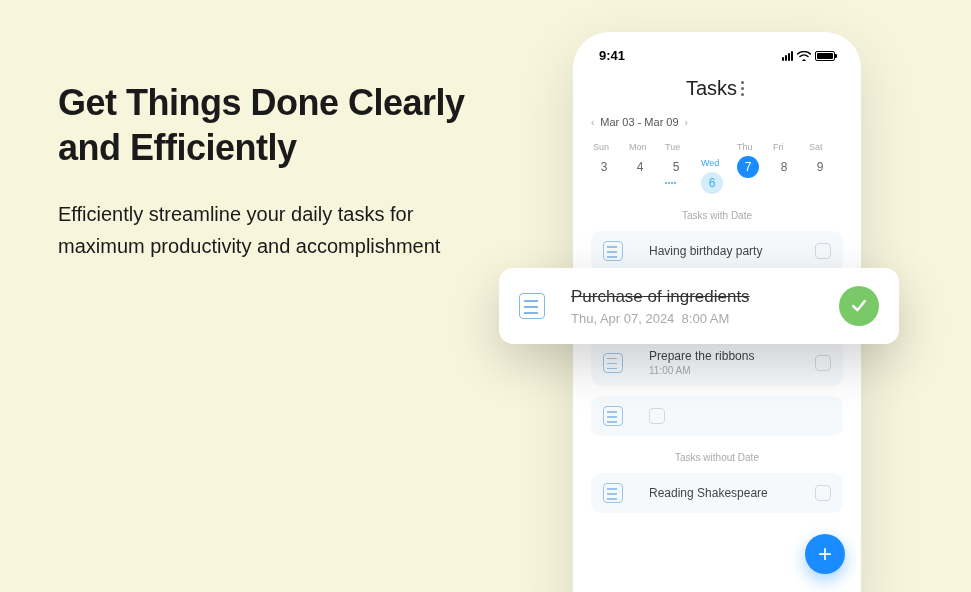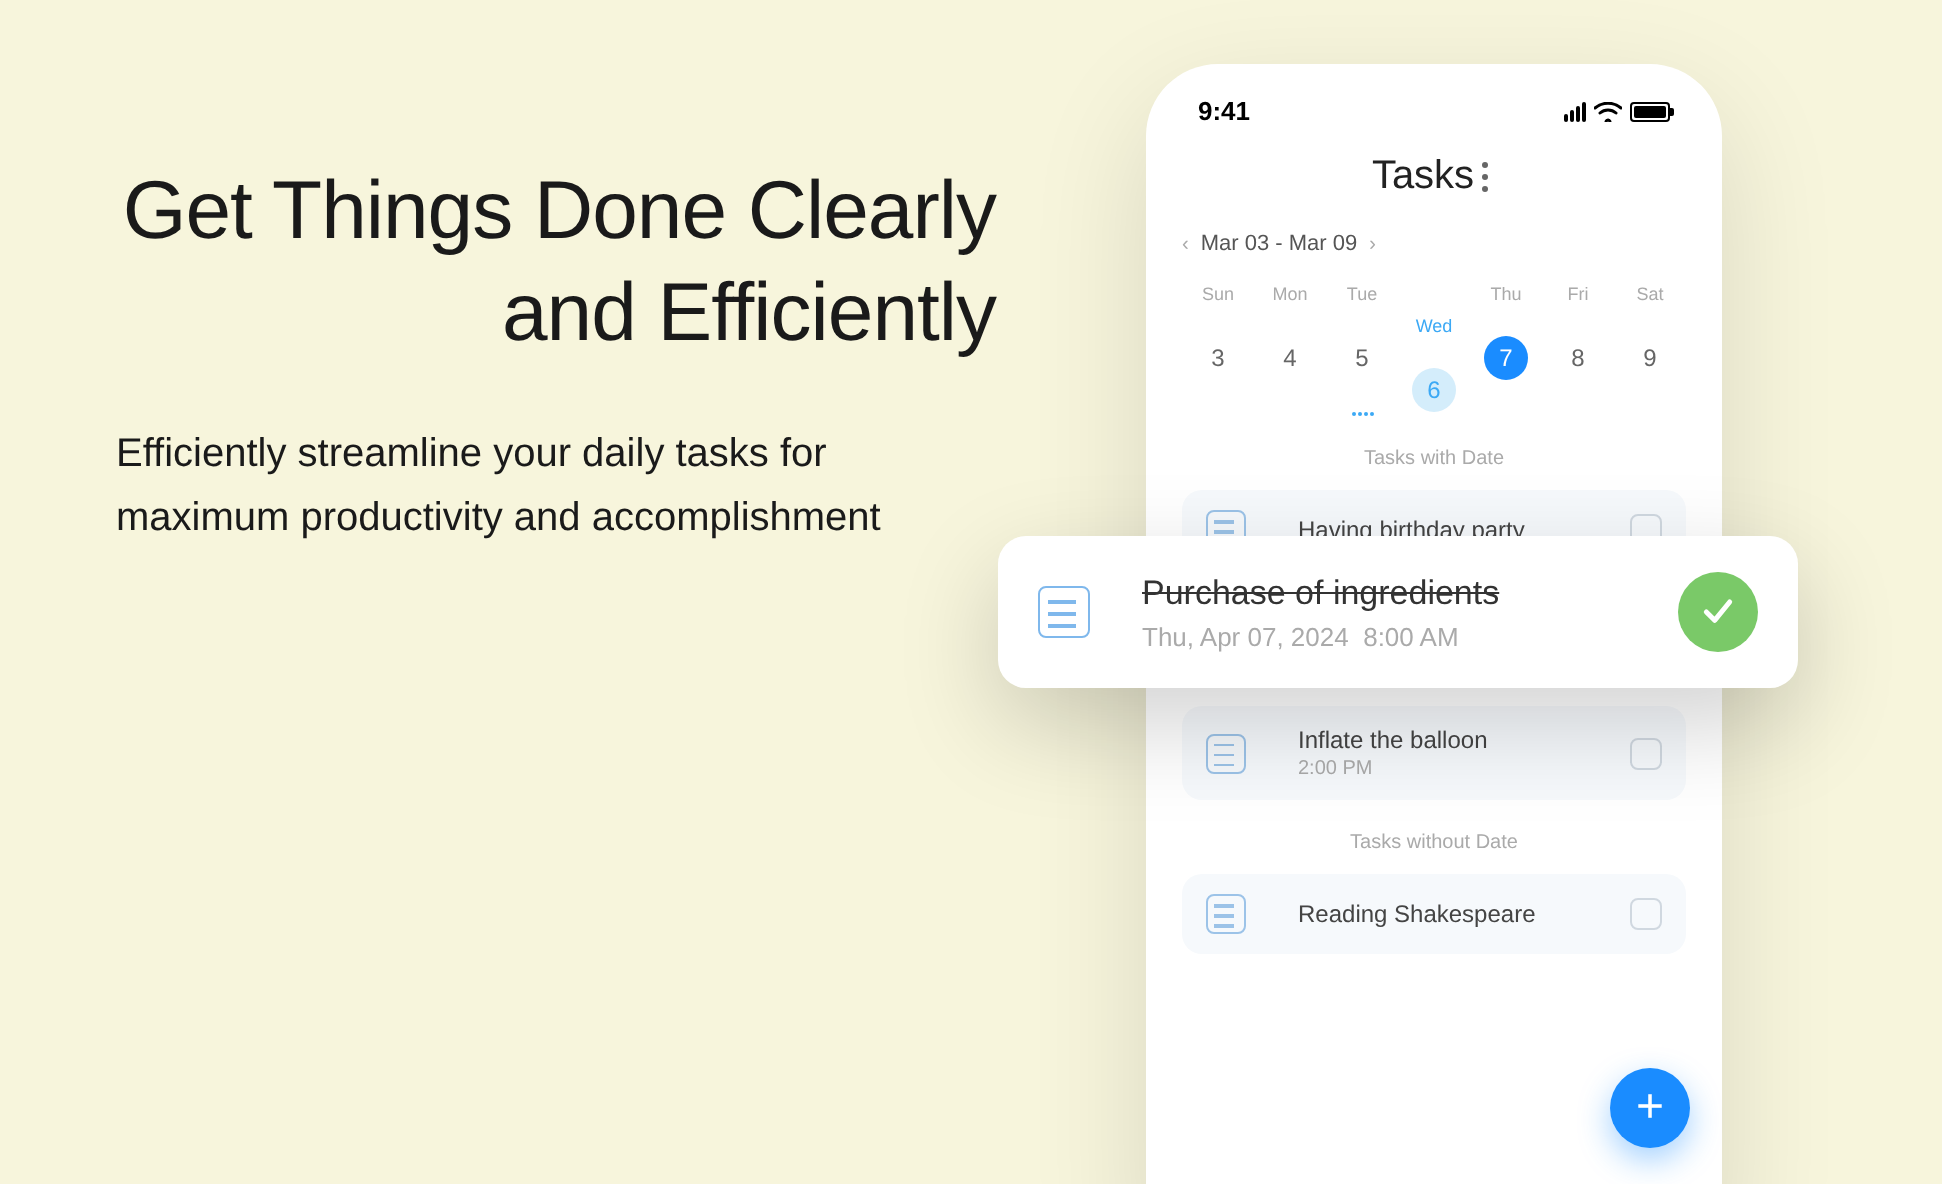--- a/index.html
+++ b/index.html
@@ -11,26 +11,25 @@
   position: relative;
   overflow: hidden;
 }
 .hero {
   position: absolute;
   left: 58px;
   top: 80px;
   width: 440px;
 }
 .hero h1 {
-  font-size: 41px;
-  font-weight: 400;
+  font-size: 36px;
+  font-weight: 700;
   color: #1a1a1a;
   line-height: 1.25;
   letter-spacing: -0.5px;
-  text-align: right;
 }
 .hero p {
   margin-top: 28px;
   font-size: 20px;
   color: #1a1a1a;
   line-height: 1.6;
   font-weight: 500;
 }
 .phone {
   position: absolute;
@@ -73,21 +72,21 @@
   display:flex; align-items:center; gap:6px;
   margin-top: 16px; font-size: 11px; color:#555;
 }
 .chevron { font-size:10px; color:#aaa; }
 .week-days {
   display:flex; justify-content:space-between;
   margin-top: 14px;
   padding: 0 2px;
 }
 .day {
-  display:flex; flex-direction:column; align-items:center; gap:16px;
+  display:flex; flex-direction:column; gap:4px;
   width: 32px;
 }
 .day-label { font-size:9px; color:#aaa; }
 .day-num {
   width:22px; height:22px; display:flex; align-items:center; justify-content:center;
   font-size:12px; color:#666; border-radius:50%;
 }
 .day.highlight .day-label { color:#3ca9f5;margin-top:16px; }
 .day.highlight .day-num { background:#d4edfb; color:#3ca9f5; }
 .day.selected .day-num { background:#1a8cff; color:#fff; }
@@ -226,27 +225,31 @@
   <div class="task-item">
     <div class="task-icon"></div>
     <div class="task-text">
       <div class="task-title">Having birthday party</div>
     </div>
     <div class="task-check"></div>
   </div>
 
   <div style="height:58px"></div>
 
-
   <div class="task-item">
     <div class="task-icon"></div>
     <div class="task-text">
-      <div class="task-title">Inflate the balloon</div>
-      <div class="task-time">2:00 PM</div>
-    </div>
+      <div class="task-title">Prepare the ribbons</div>
+      <div class="task-time">11:00 AM</div>
+    </div>
+    <div class="task-check"></div>
+  </div>
+
+  <div class="task-item">
+    <div class="task-icon"></div>
     <div class="task-check"></div>
   </div>
 
   <div class="section-title">Tasks without Date</div>
 
   <div class="task-item">
     <div class="task-icon"></div>
     <div class="task-text">
       <div class="task-title">Reading Shakespeare</div>
     </div>

